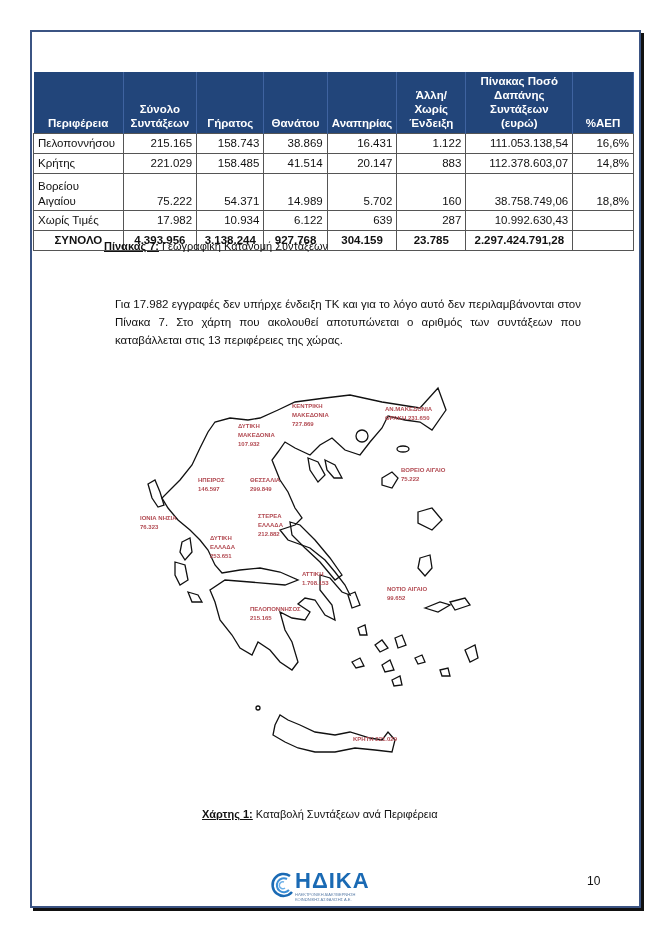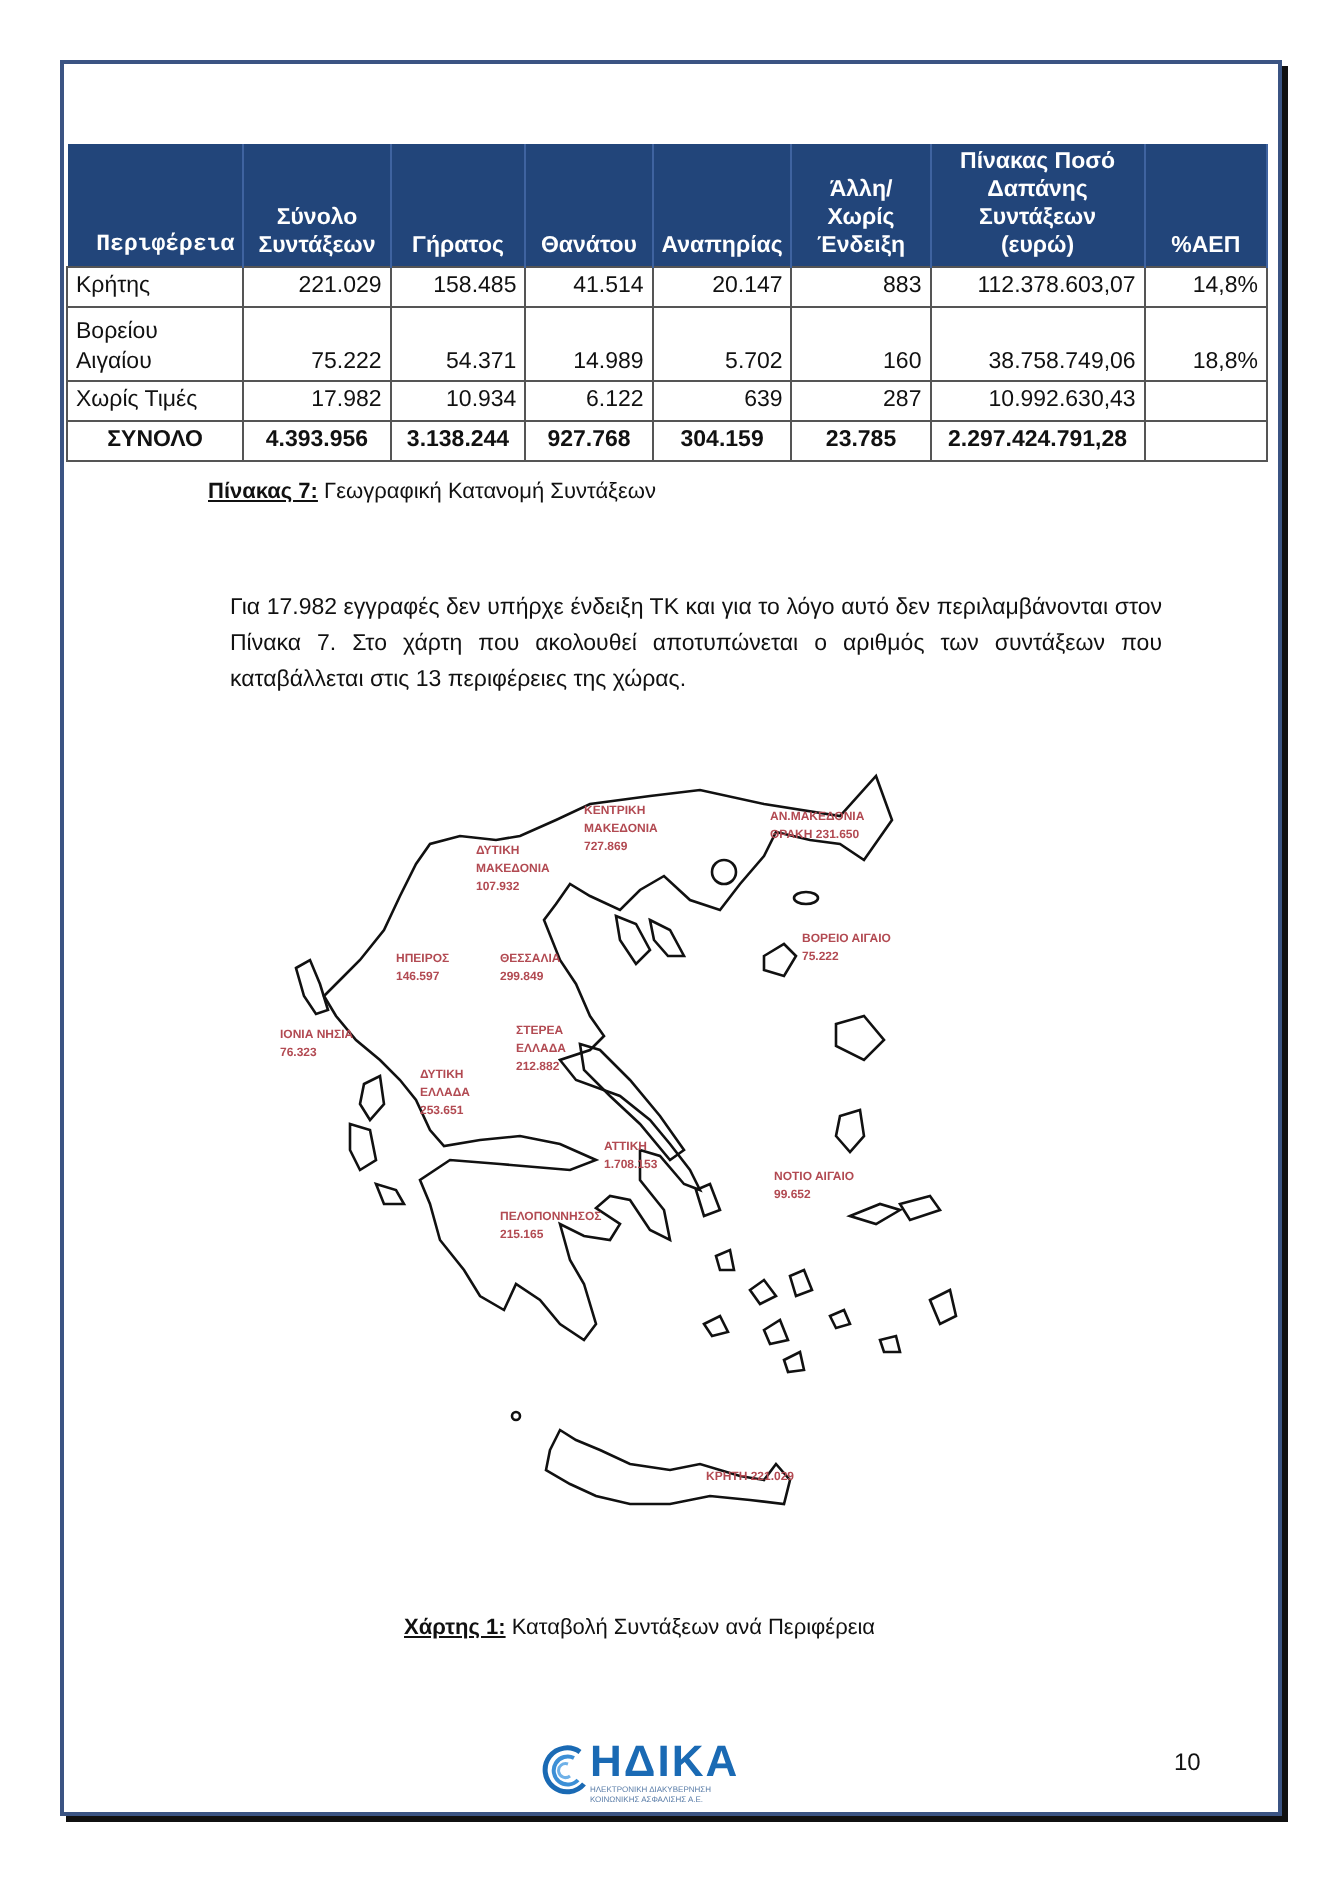--- a/index.html
+++ b/index.html
@@ -5,21 +5,21 @@
   html, body { margin:0; padding:0; background:#ffffff; }
   body { width:668px; height:945px; position:relative; overflow:hidden;
          font-family:"Liberation Sans", "DejaVu Sans", sans-serif; color:#111; }
   .page-frame { position:absolute; left:30px; top:30px; width:607px; height:874px;
                 border:2px solid #3b5483; box-shadow:3px 3px 0 #111; background:#fff; }
   table.stats { position:absolute; left:33px; top:72px; width:601px; border-collapse:collapse;
                 font-size:11.5px; }
   table.stats th { background:#22457a; color:#fff; font-weight:bold; vertical-align:bottom;
                    padding:2px 4px 3px 4px; border-right:1px solid #3f63a0; line-height:14px; }
   table.stats th.c { text-align:center; }
-  table.stats th.l { text-align:right;font-family:Liberation Mono, monospace; }
+  table.stats th.l { text-align:center; }
   table.stats td { border:1px solid #555; padding:1px 4px; text-align:right; height:17px; line-height:15px; }
   table.stats td.name { text-align:left; }
   table.stats tr.total td { font-weight:bold;text-align:center; }
   .caption { position:absolute; font-size:11px; }
   .caption u { font-weight:bold; }
   .para { position:absolute; left:115px; top:283px; width:466px; font-size:11.5px; line-height:18px;
           text-align:justify; }
   .map { position:absolute; left:120px; top:380px; width:360px; height:380px; }
   .map-label { position:absolute; color:#b24a52; font-size:6px; font-weight:bold; line-height:9px;
                white-space:pre-line; }
@@ -41,20 +41,30 @@
       <th class="c" style="width:66px">Σύνολο Συντάξεων</th>
       <th class="c" style="width:60px">Γήρατος</th>
       <th class="c" style="width:56px">Θανάτου</th>
       <th class="c" style="width:56px">Αναπηρίας</th>
       <th class="c" style="width:64px">Άλλη/Χωρίς Ένδειξη</th>
       <th class="c" style="width:100px; height:46px">Πίνακας Ποσό Δαπάνης Συντάξεων (ευρώ)</th>
       <th class="c" style="width:56px">%ΑΕΠ</th>
     </tr>
   </thead>
   <tbody>
+    <tr>
+      <td class="name">Πελοποννήσου</td>
+      <td>215.165</td>
+      <td>158.743</td>
+      <td>38.869</td>
+      <td>16.431</td>
+      <td>1.122</td>
+      <td>111.053.138,54</td>
+      <td>16,6%</td>
+    </tr>
     <tr>
       <td class="name">Κρήτης</td>
       <td>221.029</td>
       <td>158.485</td>
       <td>41.514</td>
       <td>20.147</td>
       <td>883</td>
       <td>112.378.603,07</td>
       <td>14,8%</td>
     </tr>

